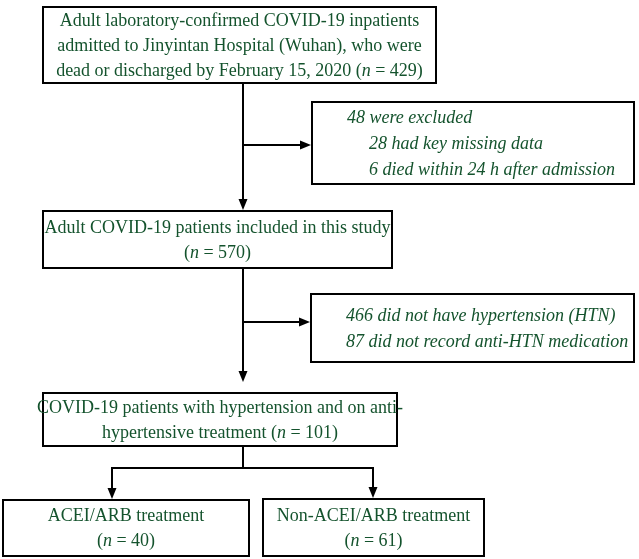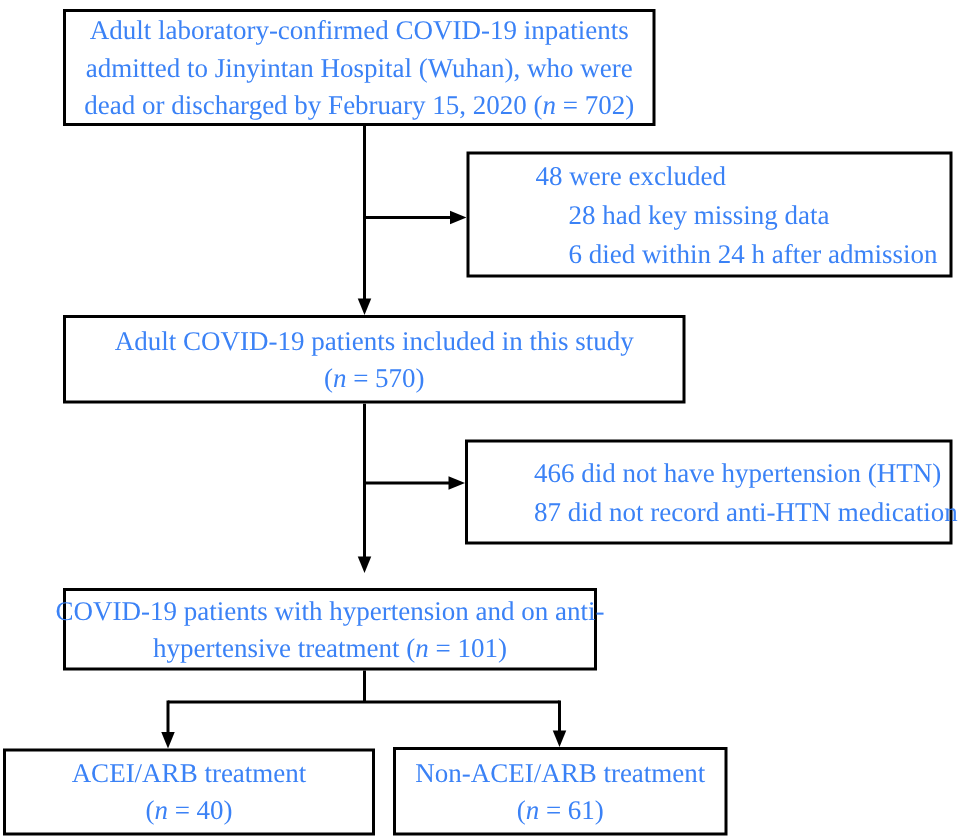--- a/index.html
+++ b/index.html
@@ -2,50 +2,50 @@
 <html><head>
 <meta charset="utf-8">
 <style>
   html, body { margin: 0; padding: 0; background: #ffffff; }
   .canvas {
     position: relative;
     width: 639px;
     height: 559px;
     background: #ffffff;
     font-family: "Liberation Serif", "DejaVu Serif", serif;
-    color: #3b82f6;
+    color: #14532d;
     overflow: hidden;
   }
   .connectors {
     position: absolute;
     left: 0; top: 0;
     width: 639px; height: 559px;
     pointer-events: none;
   }
   .box {
     position: absolute;
     box-sizing: border-box;
     background: #ffffff;
     border: 2px solid #000000;
     display: flex;
     flex-direction: column;
     justify-content: center;
     font-size: 18px;
     line-height: 25px;
   }
   .box.center { align-items: center; text-align: center; }
-  .box.left   { align-items: flex-start; text-align: left; padding-left: 44px; padding-right: 6px; line-height: 26px; }
+  .box.left   { align-items: flex-start; text-align: left; padding-left: 34px; padding-right: 6px; line-height: 26px; font-style: italic; }
   .box.left.indent-sub .line:not(:first-child) { padding-left: 22px; }
   .line { white-space: nowrap; }
   .line i { font-style: italic; }
 
   
   #box-top          { left: 42px;  top: 6px;   width: 395px; height: 78px; }
   #box-excluded1    { left: 311px; top: 101px; width: 324px; height: 84px; }
-  #box-included     { left: 42px;  top: 210px; width: 415px; height: 59px; }
+  #box-included     { left: 42px;  top: 210px; width: 351px; height: 59px; }
   #box-excluded2    { left: 310px; top: 293px; width: 325px; height: 70px; }
   #box-hypertension { left: 42px;  top: 392px; width: 356px; height: 55px; }
   #box-acei         { left: 2px;   top: 499px; width: 248px; height: 58px; }
   #box-nonacei      { left: 262px; top: 498px; width: 223px; height: 59px; }
 </style>
 </head>
 <body>
 
 <div class="canvas">
 
@@ -69,21 +69,21 @@
     <line x1="112" y1="467" x2="112" y2="489" stroke="#000" stroke-width="2"></line>
     <polygon points="107.5,488 116.5,488 112,499" fill="#000"></polygon>
 
     <line x1="373" y1="467" x2="373" y2="488" stroke="#000" stroke-width="2"></line>
     <polygon points="368.5,487 377.5,487 373,498" fill="#000"></polygon>
   </svg>
 
   <div id="box-top" class="box center">
       <div class="line"><span>Adult laboratory-confirmed COVID-19 inpatients</span></div>
       <div class="line"><span>admitted to Jinyintan Hospital (Wuhan), who were</span></div>
-      <div class="line"><span>dead or discharged by February 15, 2020 (</span><i>n</i><span> = 702)</span></div>
+      <div class="line"><span>dead or discharged by February 15, 2020 (</span><i>n</i><span> = 429)</span></div>
     </div>
 
   <div id="box-excluded1" class="box left indent-sub">
       <div class="line"><span>48 were excluded</span></div>
       <div class="line"><span>28 had key missing data</span></div>
       <div class="line"><span>6 died within 24 h after admission</span></div>
     </div>
 
   <div id="box-included" class="box center">
       <div class="line"><span>Adult COVID-19 patients included in this study</span></div>

